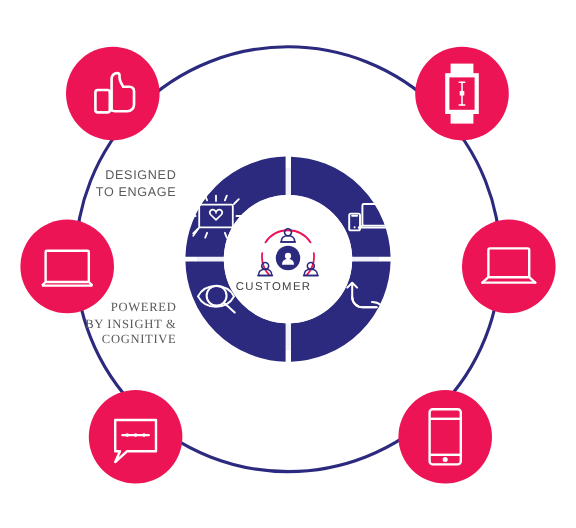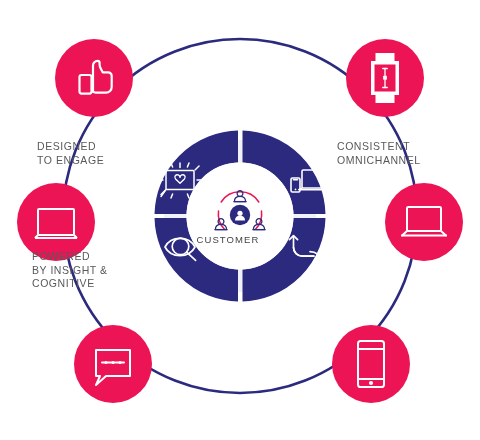--- a/index.html
+++ b/index.html
@@ -16,26 +16,26 @@
   .label{
     position:absolute;
     font-size:10.5px;
     line-height:13.5px;
     letter-spacing:0.55px;
     color:#58595B;
     font-weight:400;
     white-space:pre-line;
     text-transform:uppercase;
   }
-  .label.lt{ text-align:left; }
+  .label.lt{ text-align:right; }
   .label.rt{ text-align:left; }
 
   #lbl-designed{ right:333px; top:140px; width:110px; }
   #lbl-consistent{ left:337px; top:140px; width:120px; }
-  #lbl-powered{ right:333px; top:250px; width:115px; }
+  #lbl-powered{ right:333px; top:250px; width:115px;font-family:Liberation Serif, serif; }
   #lbl-agile{ left:337px; top:256px; width:110px; }
 
   .center-word{
     position:absolute;
     left:0; width:456px; top:234px;
     text-align:center;
     font-size:9.5px;
     letter-spacing:1.1px;
     color:#444448;
   }
@@ -230,22 +230,20 @@
         <path d="M-13,-15 L13,-15"></path>
         <path d="M-13,15 L13,15"></path>
         <circle cx="0" cy="19" r="2.1" fill="#FFFFFF" stroke="none"></circle>
       </g>
     </g>
   </svg>
 
   <div class="label lt" id="lbl-designed">Designed
 to engage</div>
 
-  <div class="label rt" id="lbl-consistent">Consistent
-omnichannel</div>
 
   <div class="label lt" id="lbl-powered">Powered
 by insight &amp;
 cognitive</div>
 
 
   <div class="center-word">CUSTOMER</div>
 
 </div>
 

